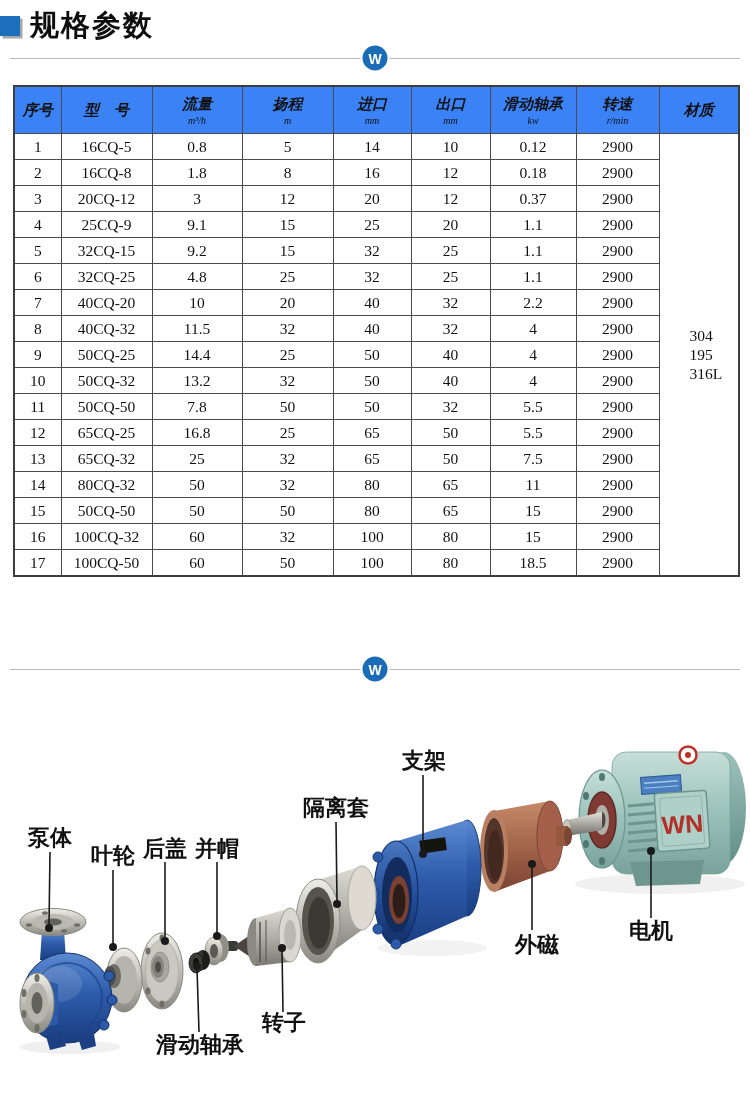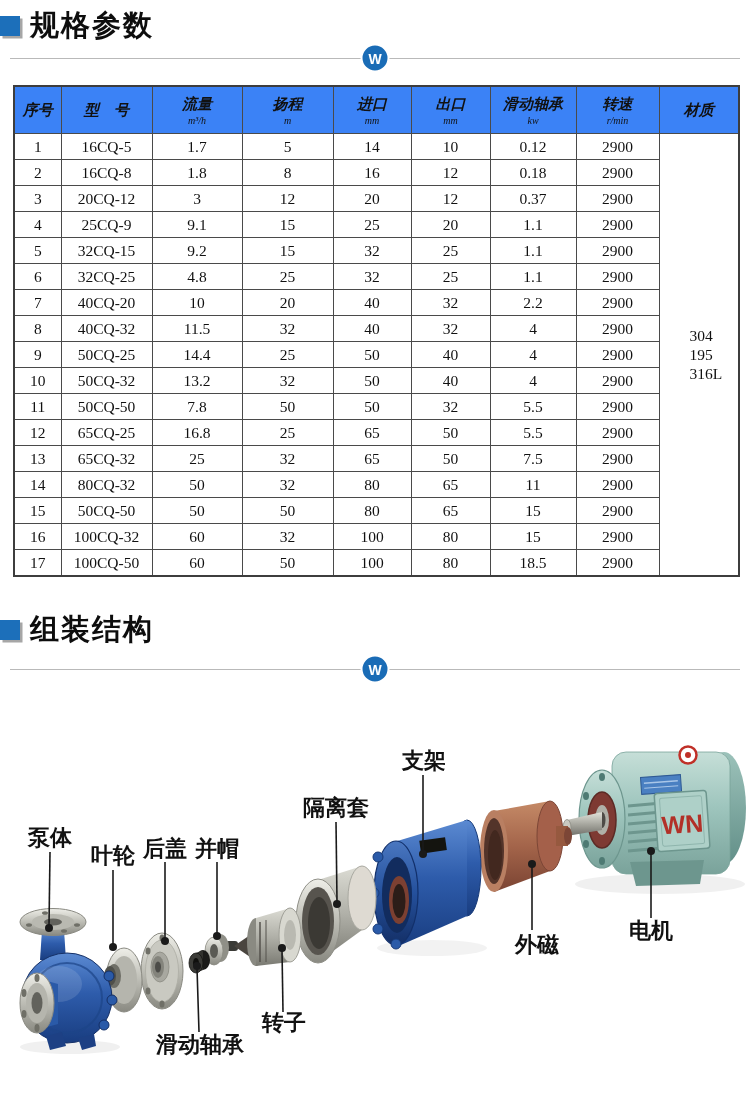--- a/index.html
+++ b/index.html
@@ -104,21 +104,21 @@
           </th>
         <th>
             <div>材质</div>
           </th>
       </tr>
     </thead>
     <tbody>
         <tr>
           <td>1</td>
           <td>16CQ-5</td>
-          <td>1.7</td>
+          <td>0.8</td>
           <td>5</td>
           <td>14</td>
           <td>10</td>
           <td>0.12</td>
           <td>2900</td>
           <td rowspan="17" class="material-cell">
             <div>304</div>
             <div>195</div>
             <div>316L</div>
           </td>
@@ -279,24 +279,20 @@
           <td>60</td>
           <td>50</td>
           <td>100</td>
           <td>80</td>
           <td>18.5</td>
           <td>2900</td>
         </tr>
       </tbody>
   </table>
 
-  <div class="section-title" style="top:610px;">
-    <span class="sq"></span>
-    <span>组装结构</span>
-  </div>
 
   <div class="divider" style="top:669px;">
     <div class="dline"></div>
     <div class="wbadge">
       <span>W</span>
     </div>
   </div>
 
   <svg class="diagram" viewBox="0 690 750 419">
     <defs>

